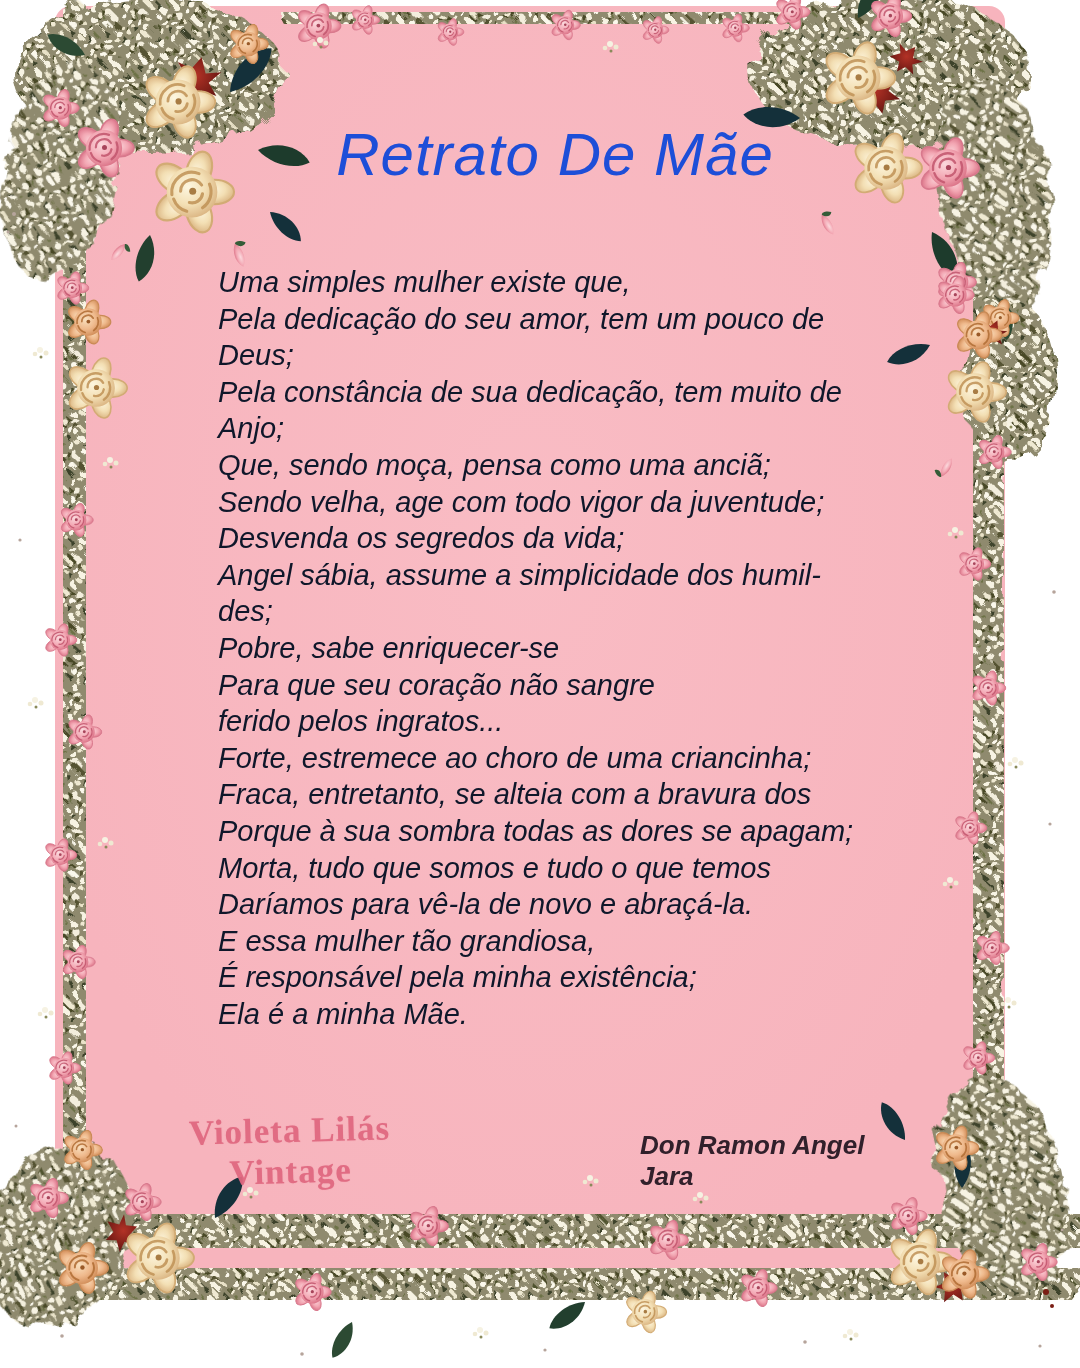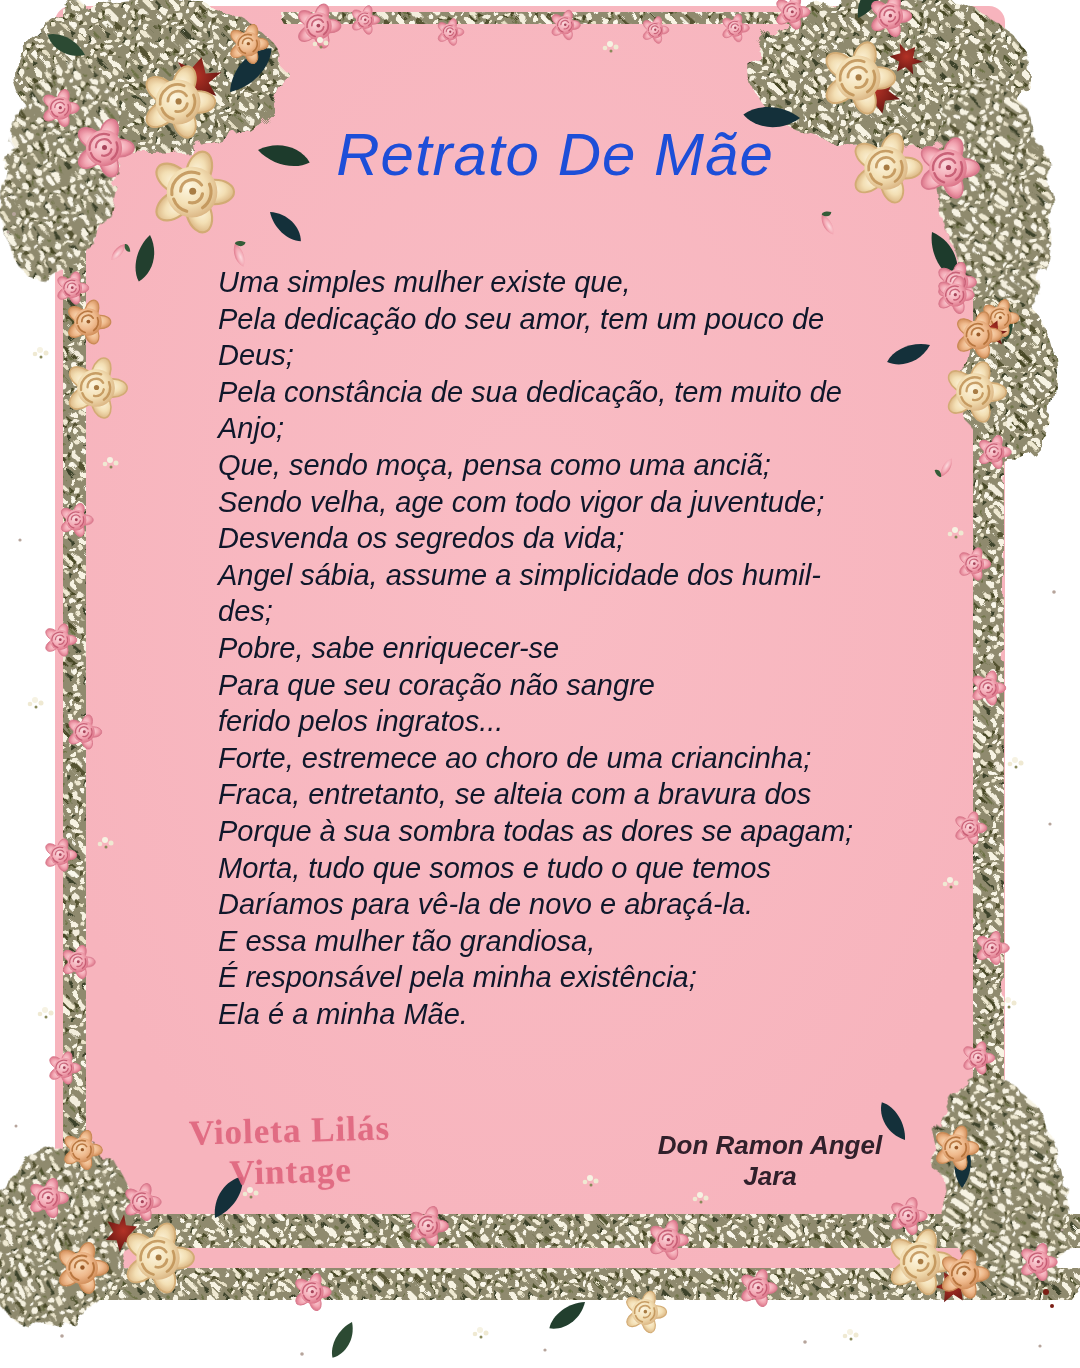--- a/index.html
+++ b/index.html
@@ -29,21 +29,21 @@
     position:absolute;left:175px;top:1110px;width:230px;
     text-align:center;
     font-family:"Liberation Serif",serif;font-weight:bold;
     font-size:35px;line-height:41px;letter-spacing:1px;
     color:rgba(224,104,128,0.92);
     transform:rotate(-1.5deg);
     text-shadow:0 0 1px rgba(224,104,128,0.35);
   }
   .attribution{
     position:absolute;left:640px;top:1130px;width:260px;
-    text-align:center;font-weight:bold;font-style:italic;
+    text-align:left;font-weight:bold;font-style:italic;
     font-size:26px;color:#31202b;
   }
 </style>
 </head>
 <body>
 
 <div class="card"></div>
 
 <svg class="border-svg" width="1080" height="1368" viewBox="0 0 1080 1368" xmlns="http://www.w3.org/2000/svg">
   <defs>

